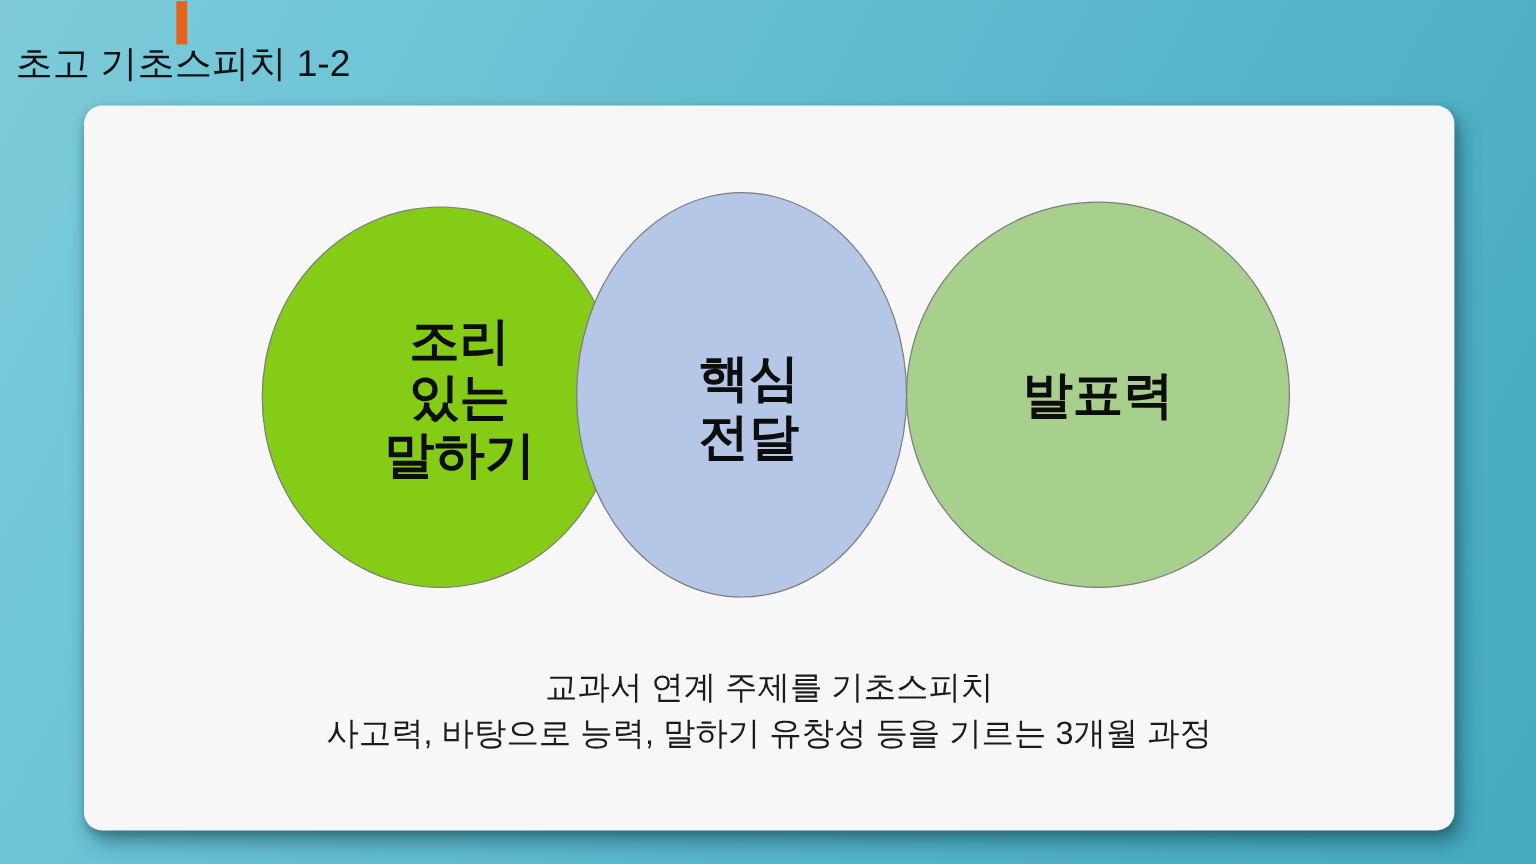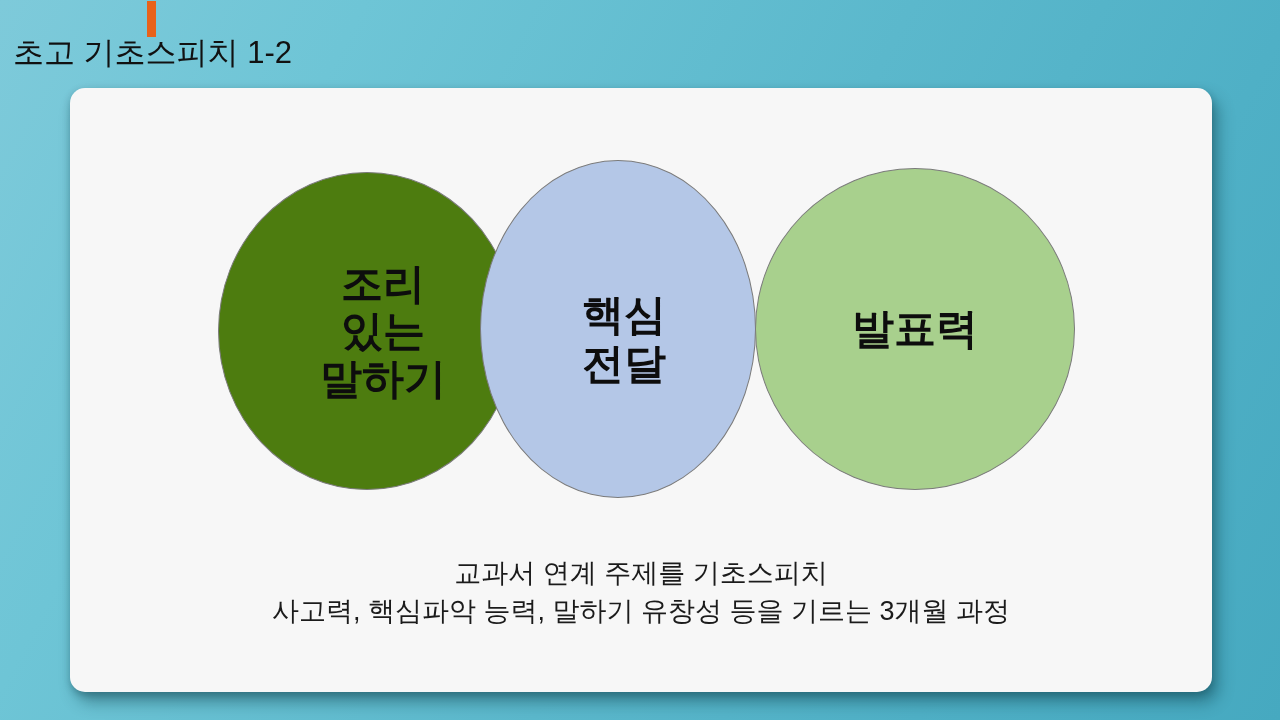--- a/index.html
+++ b/index.html
@@ -85,21 +85,21 @@
   .venn-label {
     display: block;
     white-space: pre-line;
   }
 
   #circle-1 {
     left: 148px;
     top: 84px;
     width: 298px;
     height: 318px;
-    background: #4d7c0f;
+    background: #84cc16;
     z-index: 1;
   }
   #circle-1 .venn-label {
     font-size: 42px;
     line-height: 1.13;
     transform: translateX(16px);
   }
 
   #circle-2 {
     left: 410px;
@@ -172,18 +172,18 @@
       </div>
 
       <div class="venn-circle" id="circle-3">
         <span class="venn-label">발표력</span>
       </div>
 
     </div>
 
     <div id="caption">
       <span class="cap-line">교과서 연계 주제를 기초스피치</span>
-      <span class="cap-line">사고력, 핵심파악 능력, 말하기 유창성 등을 기르는 3개월 과정</span>
+      <span class="cap-line">사고력, 바탕으로 능력, 말하기 유창성 등을 기르는 3개월 과정</span>
     </div>
 
   </div>
 
 </div>
 
 </body></html>

